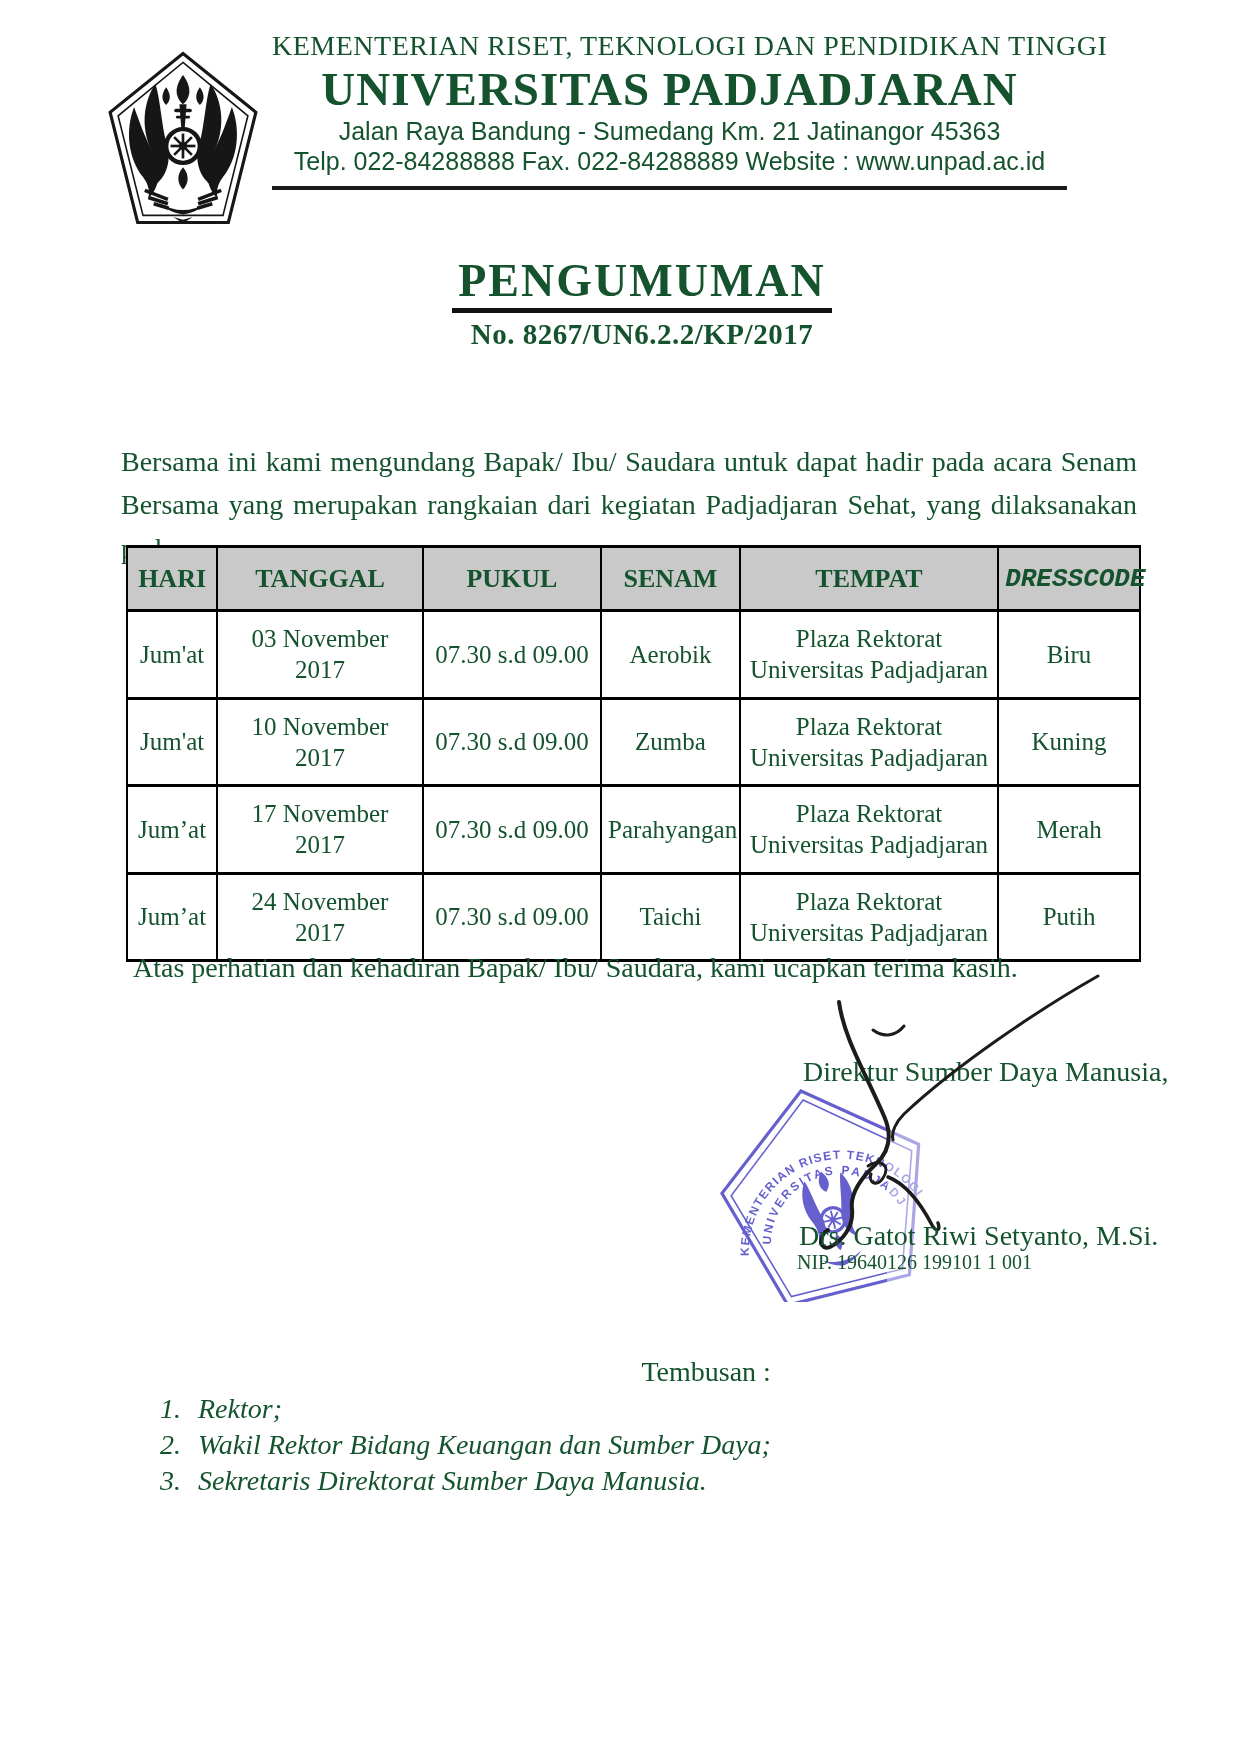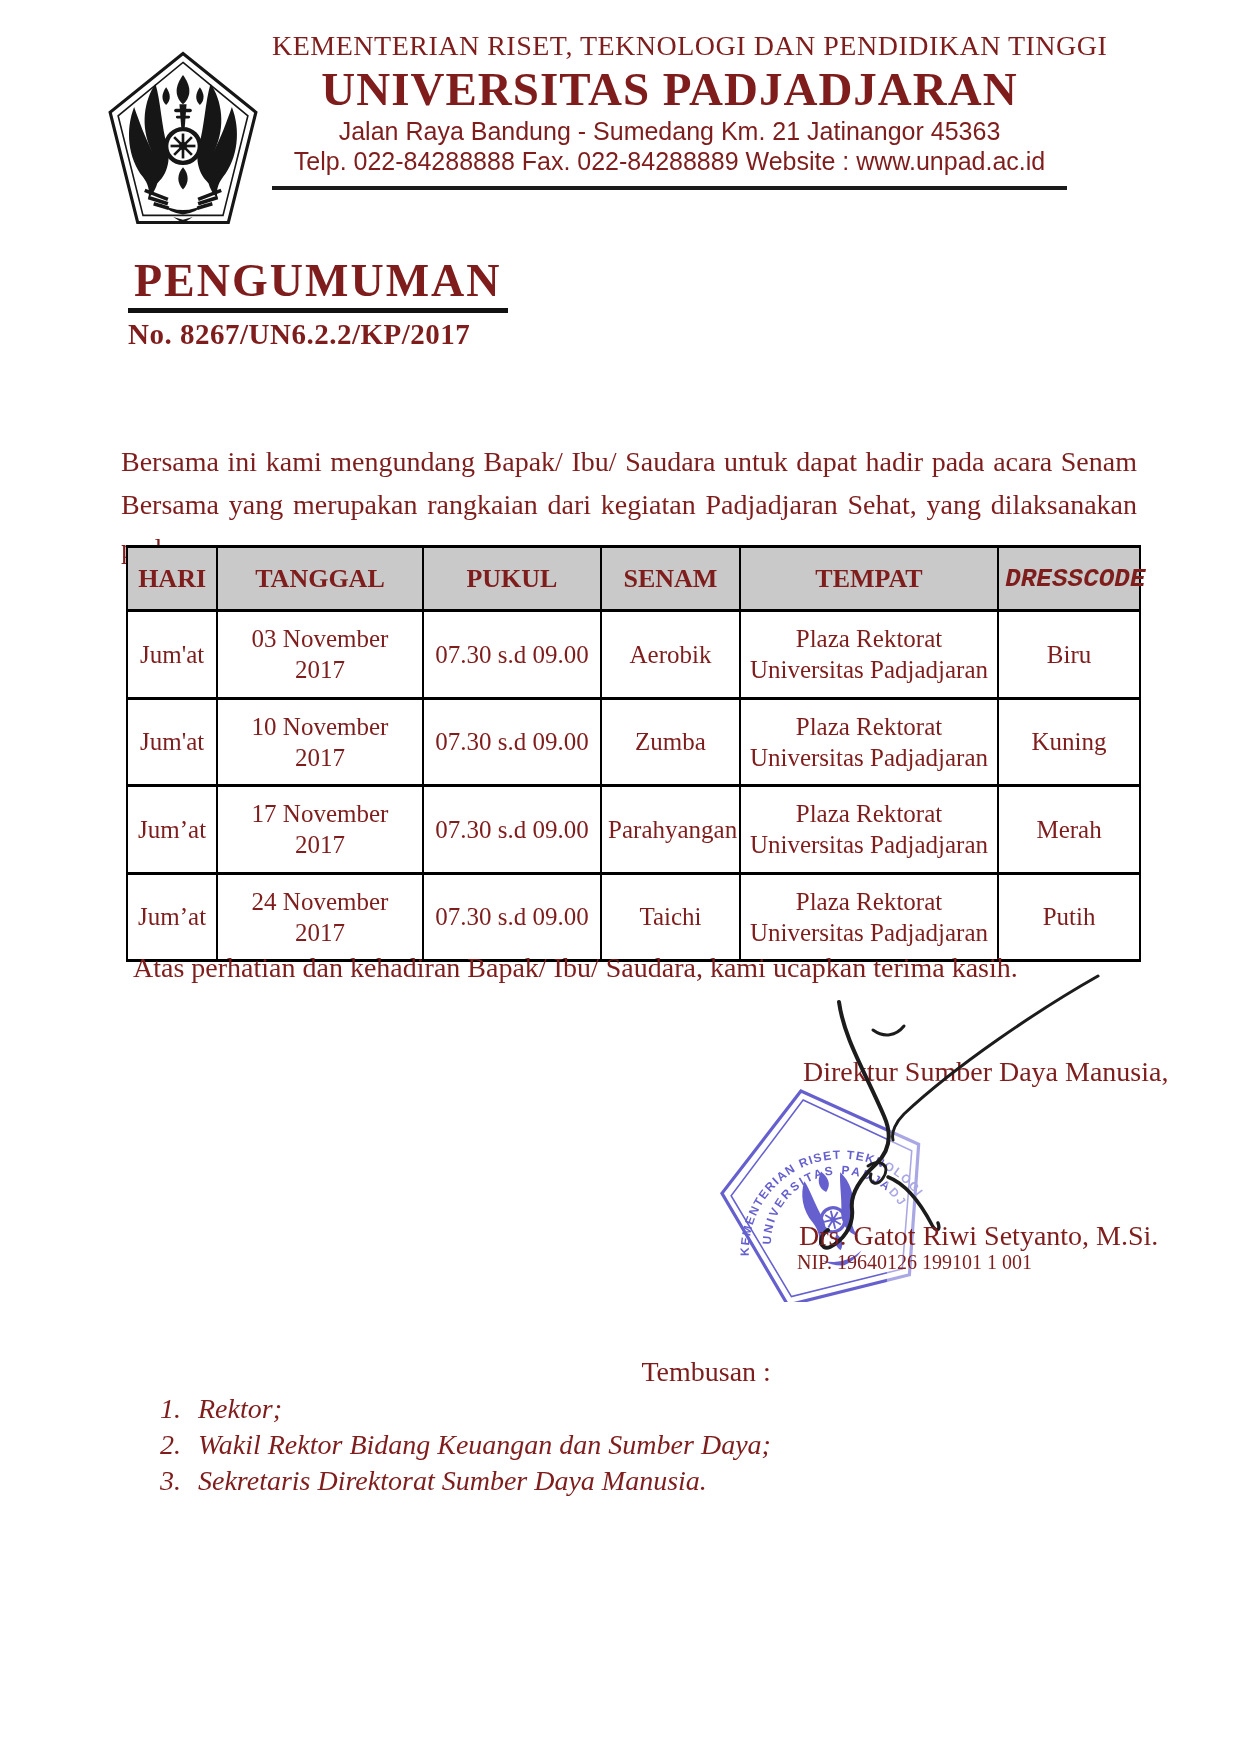--- a/index.html
+++ b/index.html
@@ -1,32 +1,32 @@
 <!DOCTYPE html>
 <html><head>
 <meta charset="utf-8">
 <style>
   * { margin:0; padding:0; box-sizing:border-box; }
   html,body { background:#ffffff; }
   .page {
     position:relative; width:1240px; height:1754px; margin:0 auto;
-    background:#ffffff; color:#7f1d1d; overflow:hidden;
+    background:#ffffff; color:#14532d; overflow:hidden;
     font-family:"Liberation Serif", serif;
   }
 
   
   .logo { position:absolute; left:100px; top:50px; width:166px; height:176px; }
   .lh-text { position:absolute; left:272px; top:30px; width:795px; text-align:center; }
   .lh-ministry { font-size:28px; letter-spacing:.5px; white-space:nowrap; }
   .lh-university { font-size:47px; font-weight:bold; letter-spacing:1px; line-height:1.1; margin-top:2px; }
   .lh-address, .lh-contact { font-family:"Liberation Sans", sans-serif; font-size:25px; line-height:1.22; }
   .lh-rule { position:absolute; left:272px; top:186px; width:795px; height:4px; background:#1b1b1b; }
 
   
-  .title-block { position:absolute; left:128px; top:254px; width:1010px; }
+  .title-block { position:absolute; left:137px; top:254px; width:1010px; text-align:center; }
   .title-heading {
     display:inline-block; font-size:46px; font-weight:bold; letter-spacing:2px;
     border-bottom:5px solid #111; padding:0 6px 1px;
   }
   .title-number { font-size:29px; font-weight:bold; margin-top:5px; letter-spacing:.5px; }
 
   
   .opening { position:absolute; left:121px; top:440px; width:1016px;
     font-size:28px; line-height:1.55; text-align:justify; }
   .closing { position:absolute; left:121px; top:952px; width:1016px; font-size:28px;margin-left:12px; }

